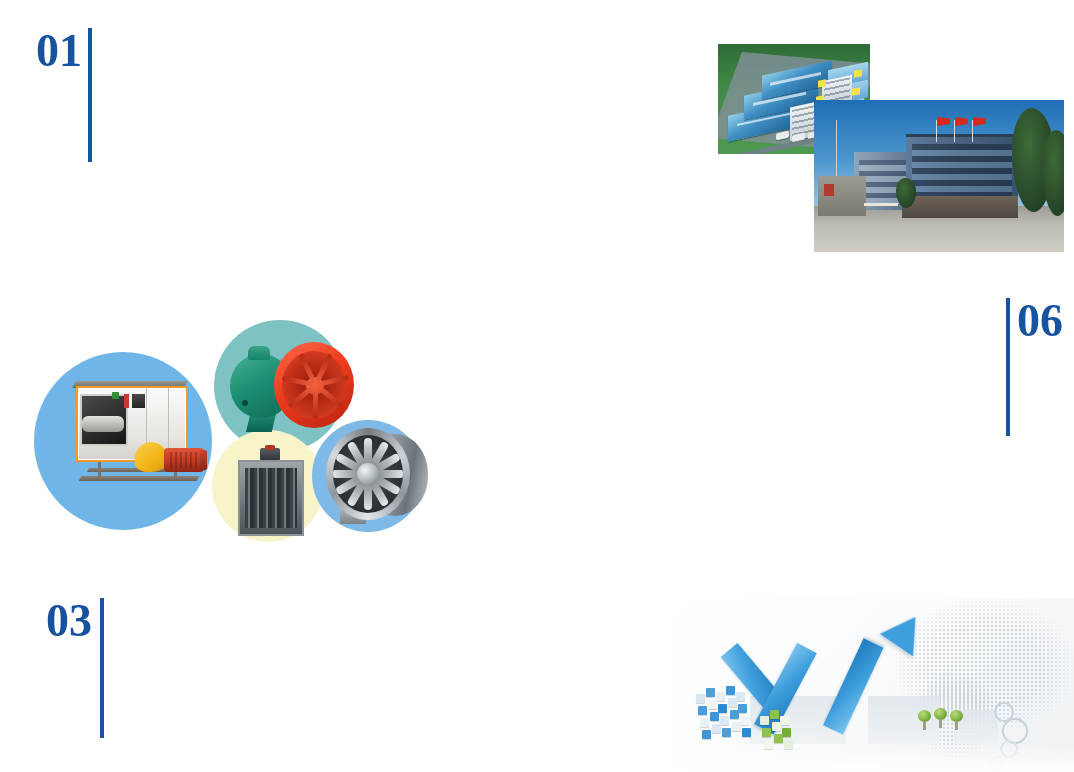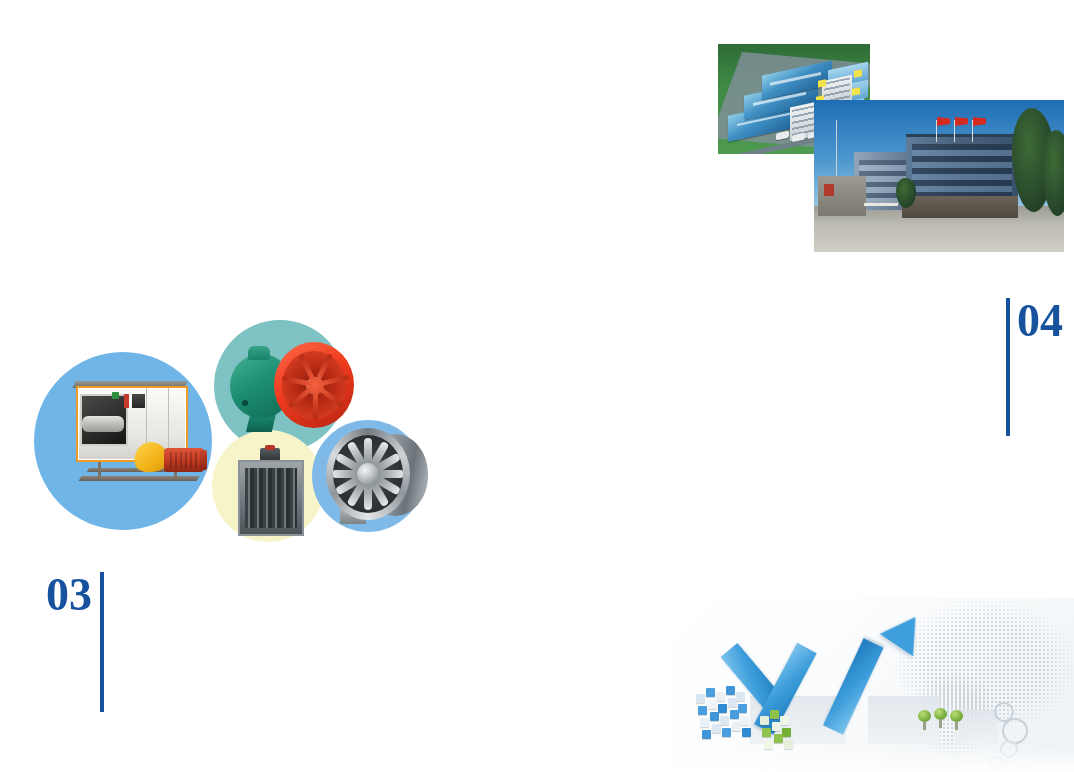--- a/index.html
+++ b/index.html
@@ -37,21 +37,21 @@
     background: #17529E;
     border-radius: 0;
   }
 
   #marker-01 { left: 36px; top: 28px; }
   #marker-01 .marker-rule { height: 134px; margin-left: 6px; }
 
   #marker-02 { left: 1006px; top: 298px; }
   #marker-02 .marker-rule { height: 138px; margin-right: 7px; }
 
-  #marker-03 { left: 46px; top: 572px; }
+  #marker-03 { left: 46px; top: 598px; }
   #marker-03 .marker-rule { height: 140px; margin-left: 8px; }
 
   
   .photo {
     position: absolute;
     overflow: hidden;
     background: #ffffff;
   }
 
   
@@ -405,24 +405,28 @@
   .gb-reflect {
     position:absolute; bottom:0; left:0; width:100%; height:26px;
     background: linear-gradient(rgba(255,255,255,0), rgba(255,255,255,.92));
   }
 </style>
 </head>
 <body>
 
 <div id="page">
 
+  <div class="section-marker" id="marker-01">
+    <span class="marker-num">01</span>
+    <span class="marker-rule"></span>
+  </div>
 
   <div class="section-marker" id="marker-02">
     <span class="marker-rule"></span>
-    <span class="marker-num">04</span>
+    <span class="marker-num">06</span>
   </div>
 
   <div class="section-marker" id="marker-03">
     <span class="marker-num">03</span>
     <span class="marker-rule"></span>
   </div>
 
   <div class="photo" id="photo-factory-render">
     <div class="fr-ground"></div>
 

